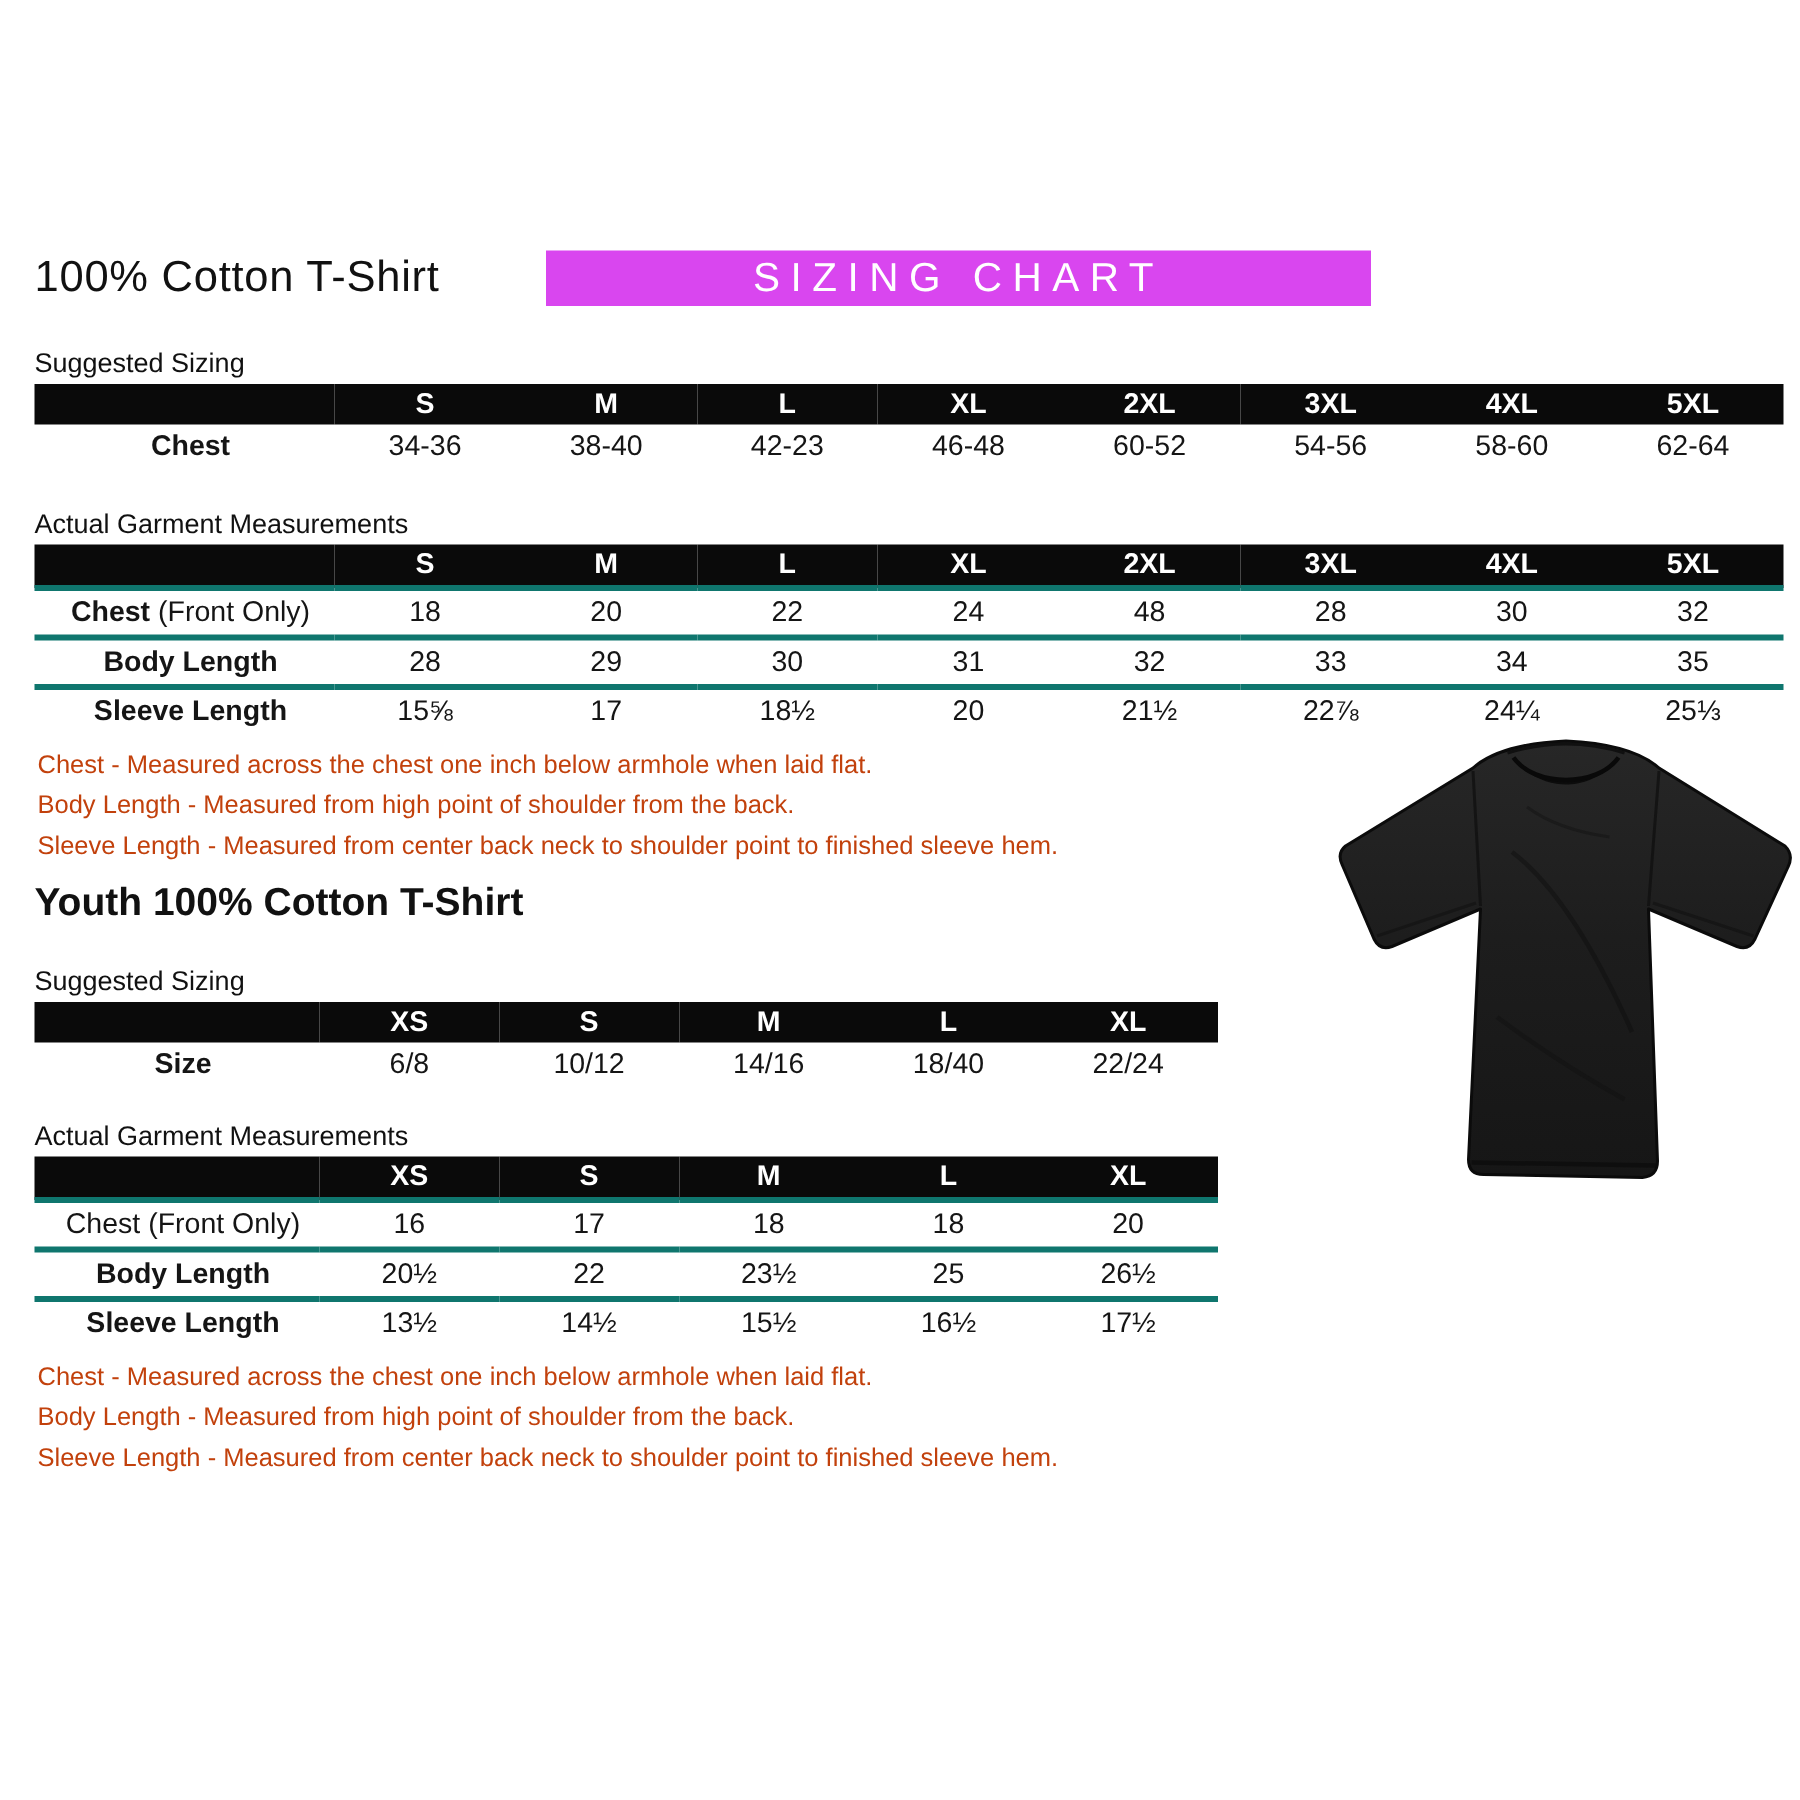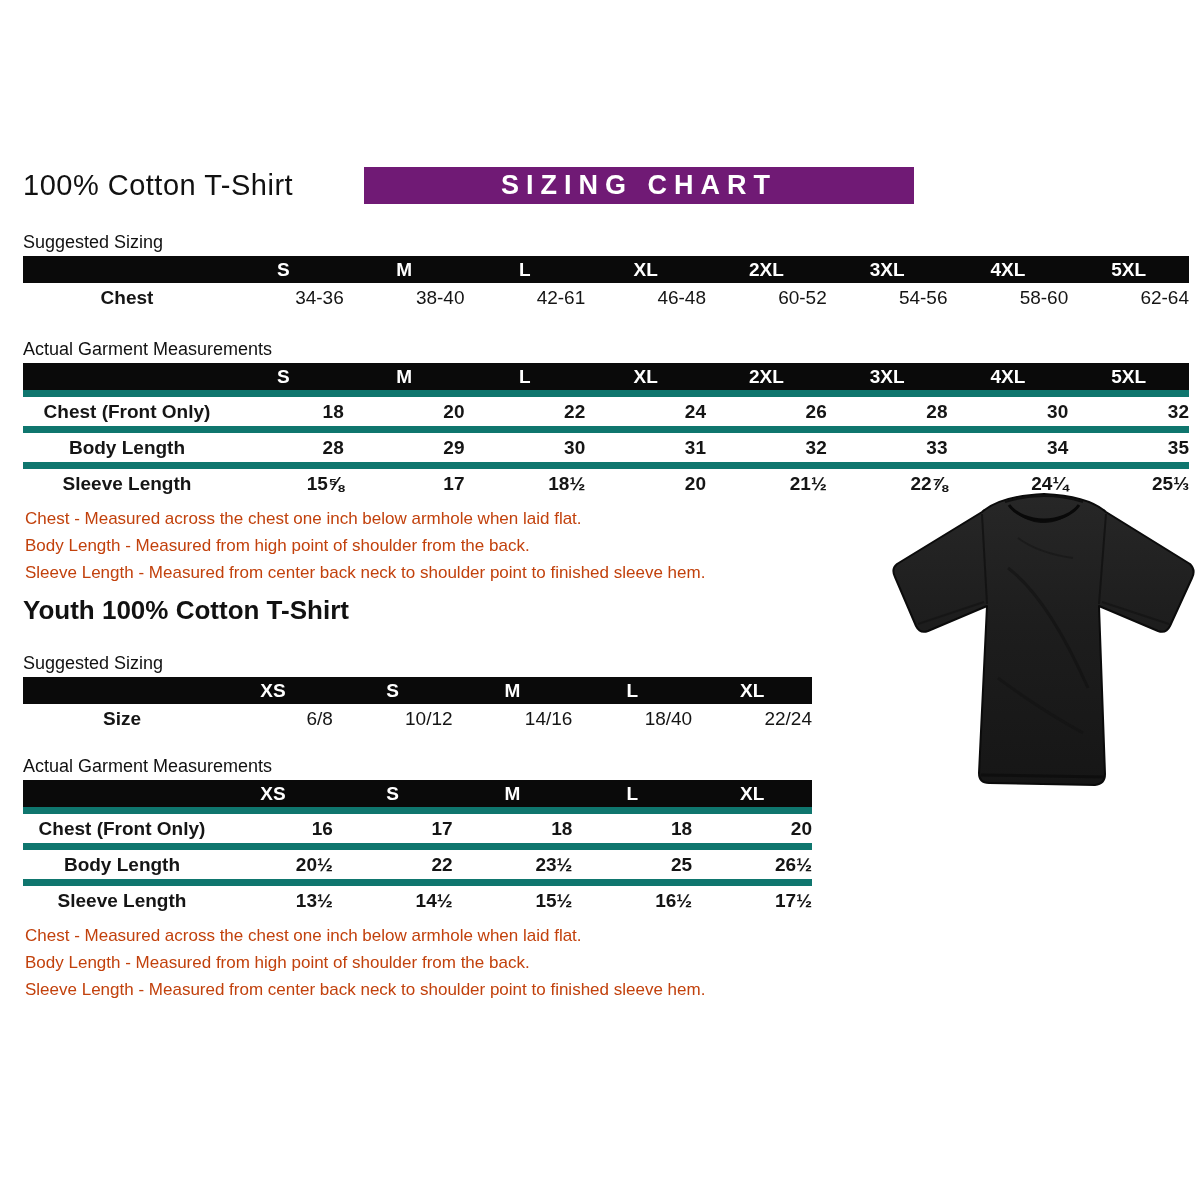--- a/index.html
+++ b/index.html
@@ -4,36 +4,36 @@
 <style>
   html,body{margin:0;padding:0;}
   body{
     width:1200px;height:1200px;background:#ffffff;color:#111;
     font-family:"Liberation Sans",sans-serif;position:relative;overflow:hidden;
   }
   .content{position:absolute;left:23px;top:0;width:1186px;}
   .header-row{display:flex;margin-top:166px;height:38px;align-items:center;}
   .main-title{font-size:29px;font-weight:400;width:341px;line-height:38px;white-space:nowrap;letter-spacing:0.5px;}
   .banner{
-    width:550px;height:37px;background:#701a75;color:#fff;text-align:center;
-    line-height:37px;font-weight:700;font-size:27px;letter-spacing:7px;
+    width:550px;height:37px;background:#d946ef;color:#fff;text-align:center;
+    line-height:37px;font-weight:400;font-size:27px;letter-spacing:7px;
   }
   .section-label{font-size:18px;margin:28px 0 3px 0;}
   .gml{margin-top:26px;}
   .gml-y{margin-top:22px;}
   table.size{border-collapse:collapse;table-layout:fixed;font-size:19px;color:#151515;}
   table.size.adult{width:1166px;}
   table.size.youth{width:789px;}
   table.size thead th{background:#0a0a0a;color:#fff;font-weight:bold;font-size:19px;height:27px;padding:0;text-align:center;}
   table.size.adult th.labelcol{width:200px;}
   table.size.youth th.labelcol{width:190px;}
-  table.size td{height:29px;text-align:right;padding:0;}
+  table.size td{height:29px;text-align:center;padding:0;}
   table.size.plain td{height:30px;}
   table.size td.rowlabel{text-align:center;padding-left:8px;}
-  table.size.measure tbody tr > td{border-top:7px solid #0f766e;font-weight:bold;}
+  table.size.measure tbody tr > td{border-top:4px solid #0f766e;}
   .notes{margin-top:12px;}
   .notes p{margin:0 0 10px 2px;font-size:17px;line-height:17px;color:#c2410c;}
   .youth-title{font-size:26px;font-weight:bold;margin:14px 0 0 0;line-height:30px;}
   .tshirt-wrap{position:absolute;left:888px;top:478px;width:312px;height:330px;}
   .tshirt-wrap svg{width:100%;height:100%;display:block;}
 </style>
 </head>
 <body>
 
 <div class="content">
@@ -56,21 +56,21 @@
           <th>3XL</th>
           <th>4XL</th>
           <th>5XL</th>
         </tr>
       </thead>
       <tbody>
         <tr>
           <td class="rowlabel"><b>Chest</b></td>
           <td>34-36</td>
           <td>38-40</td>
-          <td>42-61</td>
+          <td>42-23</td>
           <td>46-48</td>
           <td>60-52</td>
           <td>54-56</td>
           <td>58-60</td>
           <td>62-64</td>
         </tr>
       </tbody>
     </table>
 
   <div class="section-label gml">Actual Garment Measurements</div>
@@ -88,21 +88,21 @@
           <th>5XL</th>
         </tr>
       </thead>
       <tbody>
         <tr>
           <td class="rowlabel"><b>Chest</b> (Front Only)</td>
           <td>18</td>
           <td>20</td>
           <td>22</td>
           <td>24</td>
-          <td>26</td>
+          <td>48</td>
           <td>28</td>
           <td>30</td>
           <td>32</td>
         </tr>
         <tr>
           <td class="rowlabel"><b>Body Length</b></td>
           <td>28</td>
           <td>29</td>
           <td>30</td>
           <td>31</td>

